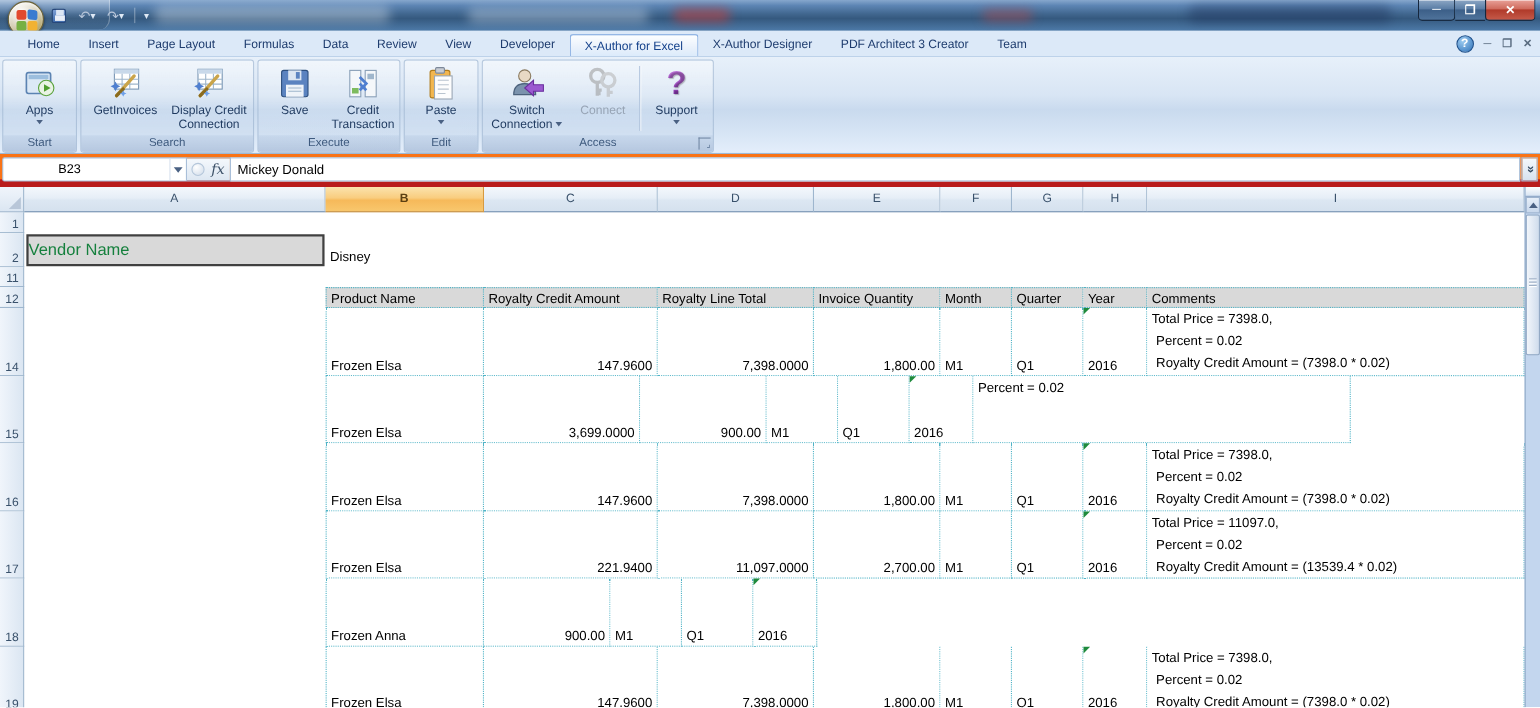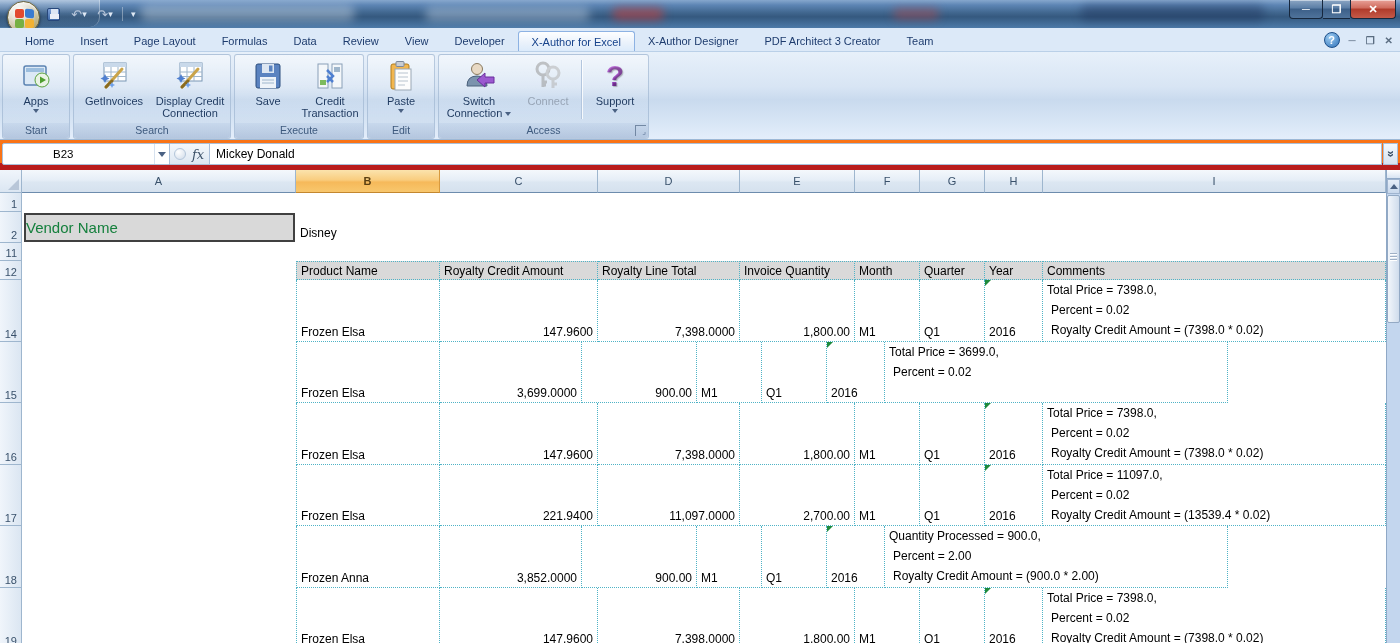--- a/index.html
+++ b/index.html
@@ -432,21 +432,20 @@
       <div class="srow rdata">
     <div class="rh rdata">15</div>
     <div class="cA"></div>
     <div class="tc cB first">Frozen Elsa</div>
     <div class="tc cD num">3,699.0000</div>
     <div class="tc cE num">900.00</div>
     <div class="tc cF">M1</div>
     <div class="tc cG">Q1</div>
     <div class="tc cH">2016<span class="tri"></span></div>
     <div class="tc cI cmt">
-          <div class="cl">Total Price = 3699.0,</div>
           <div class="cl">Percent = 0.02</div>
         </div>
   </div>
       <div class="srow rdata">
     <div class="rh rdata">16</div>
     <div class="cA"></div>
     <div class="tc cB first">Frozen Elsa</div>
     <div class="tc cC num">147.9600</div>
     <div class="tc cD num">7,398.0000</div>
     <div class="tc cE num">1,800.00</div>
@@ -472,30 +471,24 @@
     <div class="tc cI cmt">
           <div class="cl">Total Price = 11097.0,</div>
           <div class="cl">Percent = 0.02</div>
           <div class="cl">Royalty Credit Amount = (13539.4 * 0.02)</div>
         </div>
   </div>
       <div class="srow rdata">
     <div class="rh rdata">18</div>
     <div class="cA"></div>
     <div class="tc cB first">Frozen Anna</div>
-    <div class="tc cD num">3,852.0000</div>
     <div class="tc cE num">900.00</div>
     <div class="tc cF">M1</div>
     <div class="tc cG">Q1</div>
     <div class="tc cH">2016<span class="tri"></span></div>
-    <div class="tc cI cmt">
-          <div class="cl">Quantity Processed = 900.0,</div>
-          <div class="cl">Percent = 2.00</div>
-          <div class="cl">Royalty Credit Amount = (900.0 * 2.00)</div>
-        </div>
   </div>
       <div class="srow rdata">
     <div class="rh rdata">19</div>
     <div class="cA"></div>
     <div class="tc cB first">Frozen Elsa</div>
     <div class="tc cC num">147.9600</div>
     <div class="tc cD num">7,398.0000</div>
     <div class="tc cE num">1,800.00</div>
     <div class="tc cF">M1</div>
     <div class="tc cG">Q1</div>

